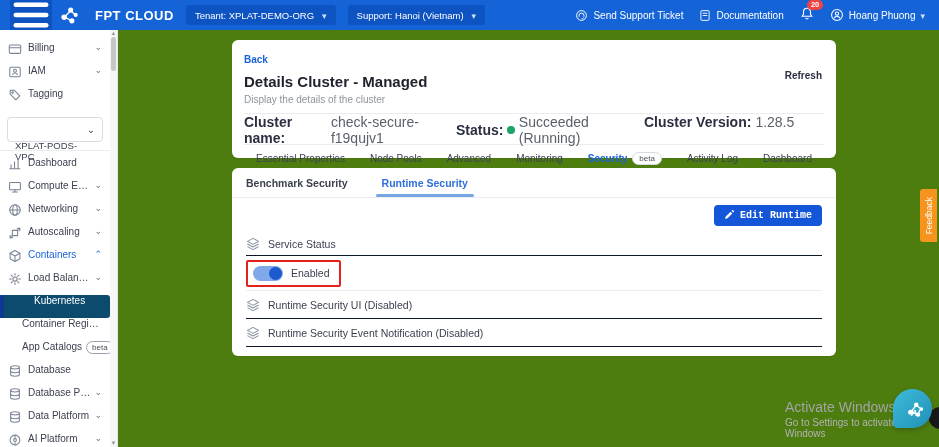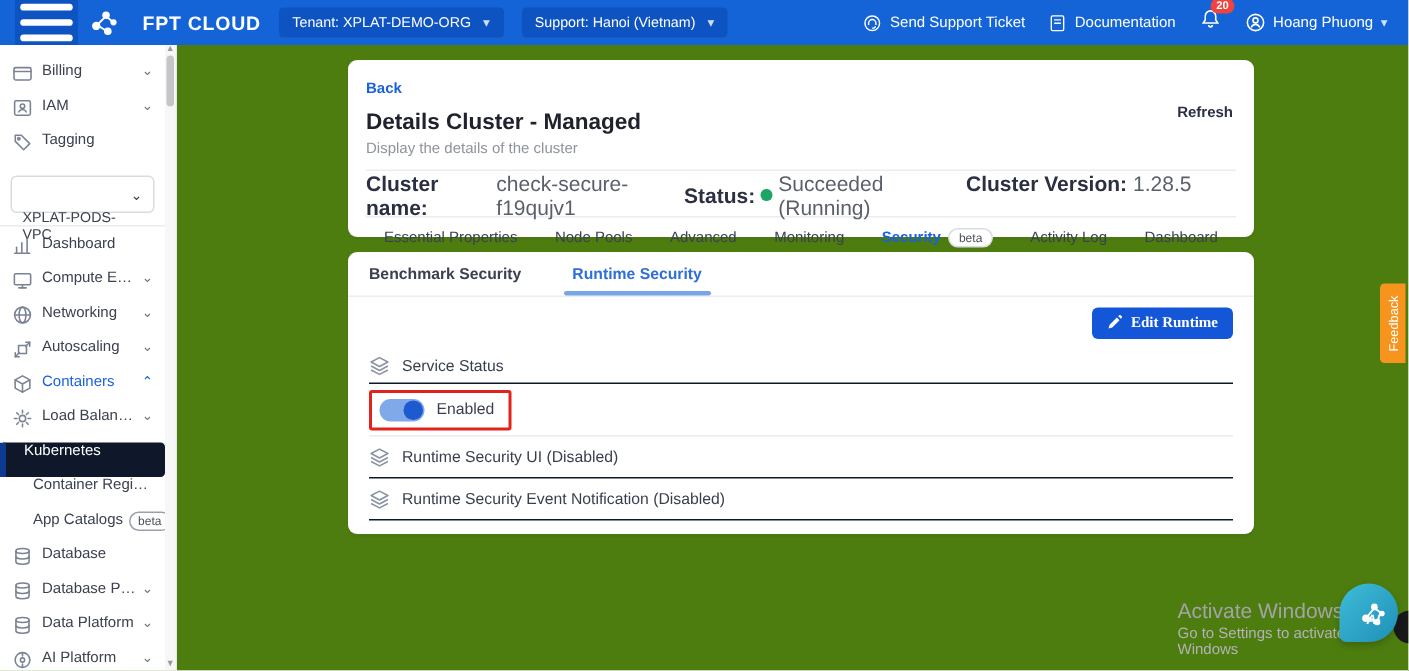--- a/index.html
+++ b/index.html
@@ -41,21 +41,21 @@
   .s-row .chev { color:#6b7280; font-size:9px; margin-left:2px; }
   .chev.down::after { content:"⌄"; } .chev.up::after { content:"⌃"; }
   .s-top { padding-top:12px; }
   .vpc-box { margin:6px 7px 0; height:25px; border:1px solid #d9dbe0; border-radius:4px;
     display:flex; align-items:center; padding:0 7px; font-size:9.5px; color:#3c4150; cursor:pointer; }
   .vpc-box .lbl { flex:1;margin-top:43px; }
   .side-div { height:1px; background:#ececef; margin:8px 0 6px; }
   .s-row.active-parent { color:#1a62d9; }
   .s-row.active-parent .chev { color:#1a62d9; }
   .s-row.sub { padding-left:22px; }
-  .s-row.selected { background:#0f172a; color:#fff; border-left:4px solid #0d3a91; padding-left:12px;
+  .s-row.selected { background:#0c4a6e; color:#fff; border-left:4px solid #0d3a91; padding-left:30px;
     border-radius:0 3px 3px 0; }
   .beta-pill { border:1px solid #9aa0ab; color:#4a4f5a; border-radius:8px; font-size:8px;
     padding:0 5px; margin-left:4px; line-height:11px; }
 
   
   .main { position:absolute; top:30px; left:118px; right:0; bottom:0; background:#4d7c0f; }
   .card { position:absolute; left:114px; width:604px; background:#fff; border-radius:6px;
     box-shadow:0 1px 2px rgba(30,40,90,.06); }
   .card1 { top:10px; height:118px; }
   .card1-pad { padding:9px 12px 0; position:relative; }
@@ -81,21 +81,21 @@
     border-bottom:1px solid #ececf0; }
   .subtab { font-size:10.5px; font-weight:bold; color:#3c4150; cursor:pointer; position:relative;
     height:100%; display:flex; align-items:center; }
   .subtab.active { color:#2f6fd9; }
   .subtab.active::after { content:""; position:absolute; left:-6px; right:-6px; bottom:0; height:3px;
     background:#76a6e6; border-radius:2px; }
   .card2-body { padding:0 14px; }
   .edit-row { height:34px; display:flex; justify-content:flex-end; align-items:center; }
   .edit-btn { background:#1456d8; color:#fff; border:none; border-radius:4px; font-size:10px;
     font-weight:bold; padding:5px 10px; display:flex; align-items:center; gap:6px; cursor:pointer;
-    font-family:Liberation Serif, serif; }
+    font-family:Liberation Mono, monospace; }
   .svc-row { display:flex; align-items:center; gap:8px; height:24px; font-size:10.5px; color:#3a3f4e;
     border-bottom:1px solid #0f172a; cursor:pointer; }
   .svc-row .icn { width:14px; height:14px; display:inline-flex; }
   .toggle-row { height:35px; display:flex; align-items:center; border-bottom:1px solid #ececf0; }
   .red-box { display:inline-flex; align-items:center; gap:8px; border:2px solid #e3231b;
     padding:4px 9px 4px 5px; border-radius:2px; }
   .toggle { position:relative; width:30px; height:15px; border-radius:8px; background:#7fa9e9; cursor:pointer; }
   .toggle .knob { position:absolute; top:1px; right:1px; width:13px; height:13px; border-radius:50%;
     background:#1d59cf; }
   .toggle-label { font-size:10.5px; color:#3a3f4e; }

